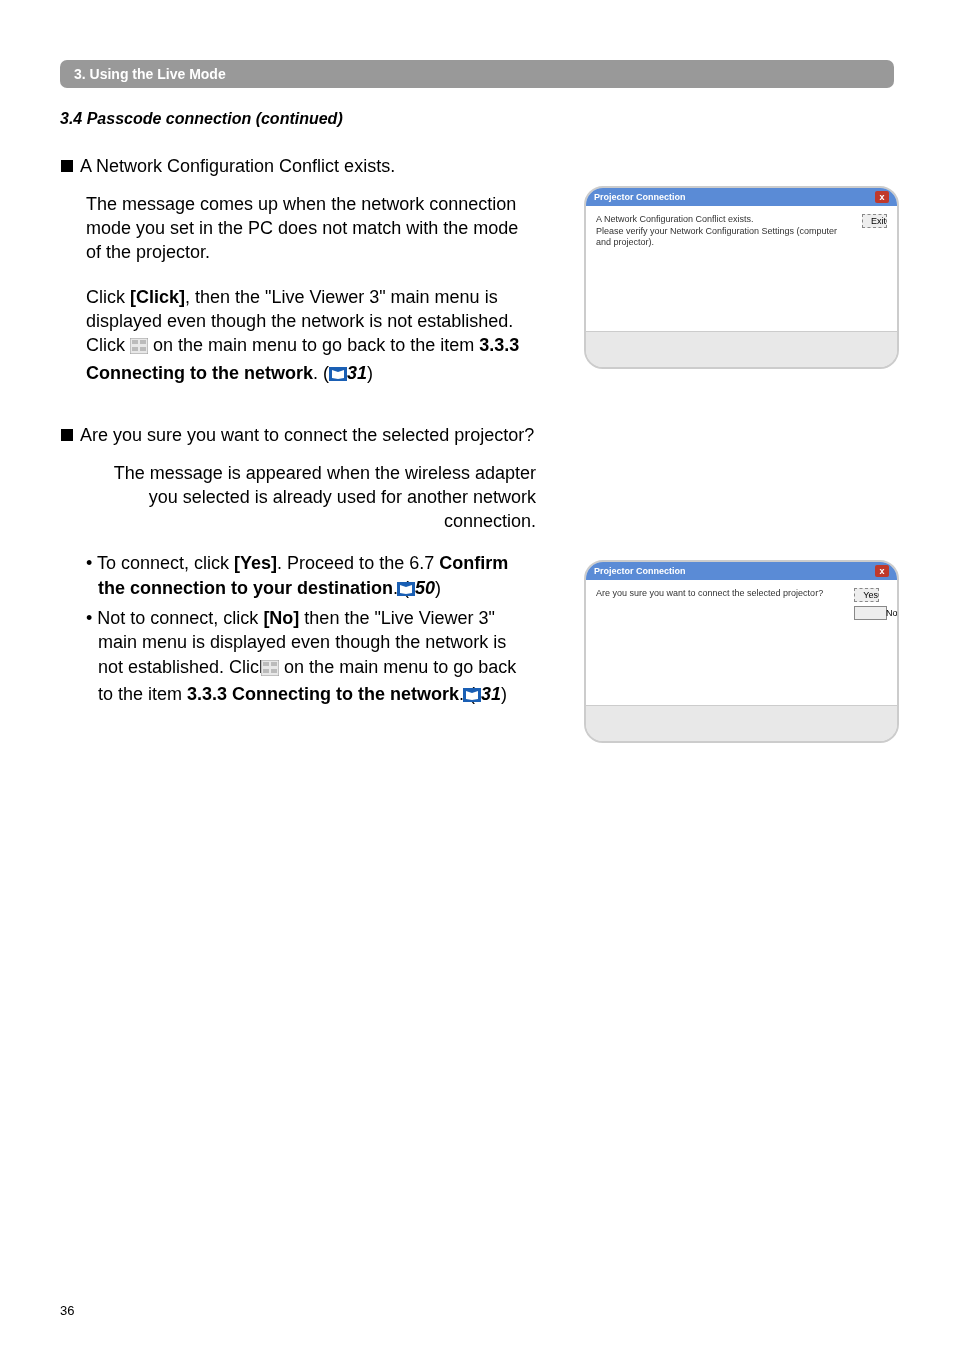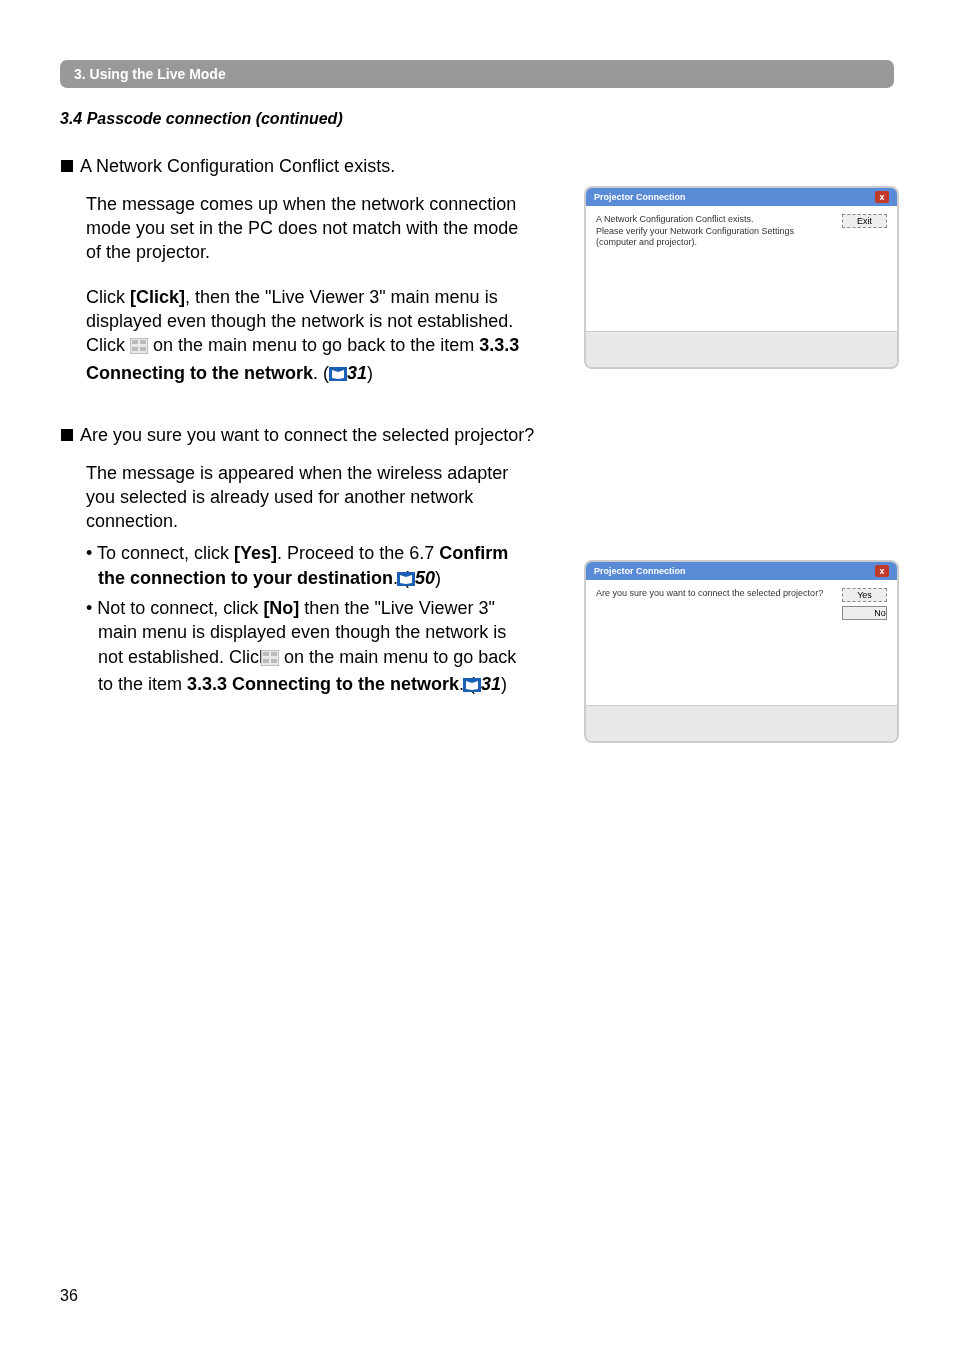--- a/index.html
+++ b/index.html
@@ -44,21 +44,22 @@
     line-height: 1.35;
     margin-left: 26px;
     max-width: 450px;
     margin-bottom: 20px;
   }
   .body-text-wide {
     font-size: 18px;
     line-height: 1.35;
     margin-left: 26px;
     max-width: 450px;
-    margin-bottom: 8px;
+    margin-bottom: 18px;
+    text-align: right;
   }
   .bold { font-weight: bold; }
   .ref-box {
     display: inline-block;
     vertical-align: -2px;
   }
   .ml-bullet {
     font-size: 18px;
     line-height: 1.35;
     margin-left: 26px;
@@ -67,21 +68,21 @@
     max-width: 450px;
     margin-bottom: 4px;
   }
   .inline-icon {
     display: inline-block;
     vertical-align: -3px;
   }
   .dialog {
     position: absolute;
     border: 2px solid #ccc;
-    border-radius: 8px;
+    border-radius: 19px;
     background: #f0f0f0;
     width: 315px;
     font-size: 9px;
     overflow: hidden;
   }
   .dialog.d1 { top: 186px; right: 55px; }
   .dialog.d2 { top: 560px; right: 55px; }
   .dialog-title {
     background: #5a8bd6;
     color: #ffffff;
@@ -110,34 +111,34 @@
     justify-content: space-between;
     margin: 0;
   }
   .dialog-msg { color: #333; line-height: 1.3; flex: 1; }
   .dialog-buttons { display: flex; flex-direction: column; gap: 4px; }
   .dialog-btn {
     border: 1px dashed #888;
     background: #eee;
     font-size: 9px;
     padding: 1px 0;
-    width: 45px;
-    text-align: center;
+    width: 25px;
+    text-align: right;
   }
   .dialog-btn.solid { border-style: solid; padding-left: 31px; }
   .dialog-footer {
     height: 36px;
     background: #e8e8e8;
     border-top: 1px solid #ccc;
   }
   .page-num {
     position: absolute;
-    bottom: 49px;
+    bottom: 36px;
     left: 60px;
-    font-size: 16px;
+    font-size: 13px;
   }
 </style>
 </head>
 <body>
 
 <div class="section-bar">3. Using the Live Mode</div>
 
 <div class="heading">3.4 Passcode connection (continued)</div>
 
 <div class="block">

